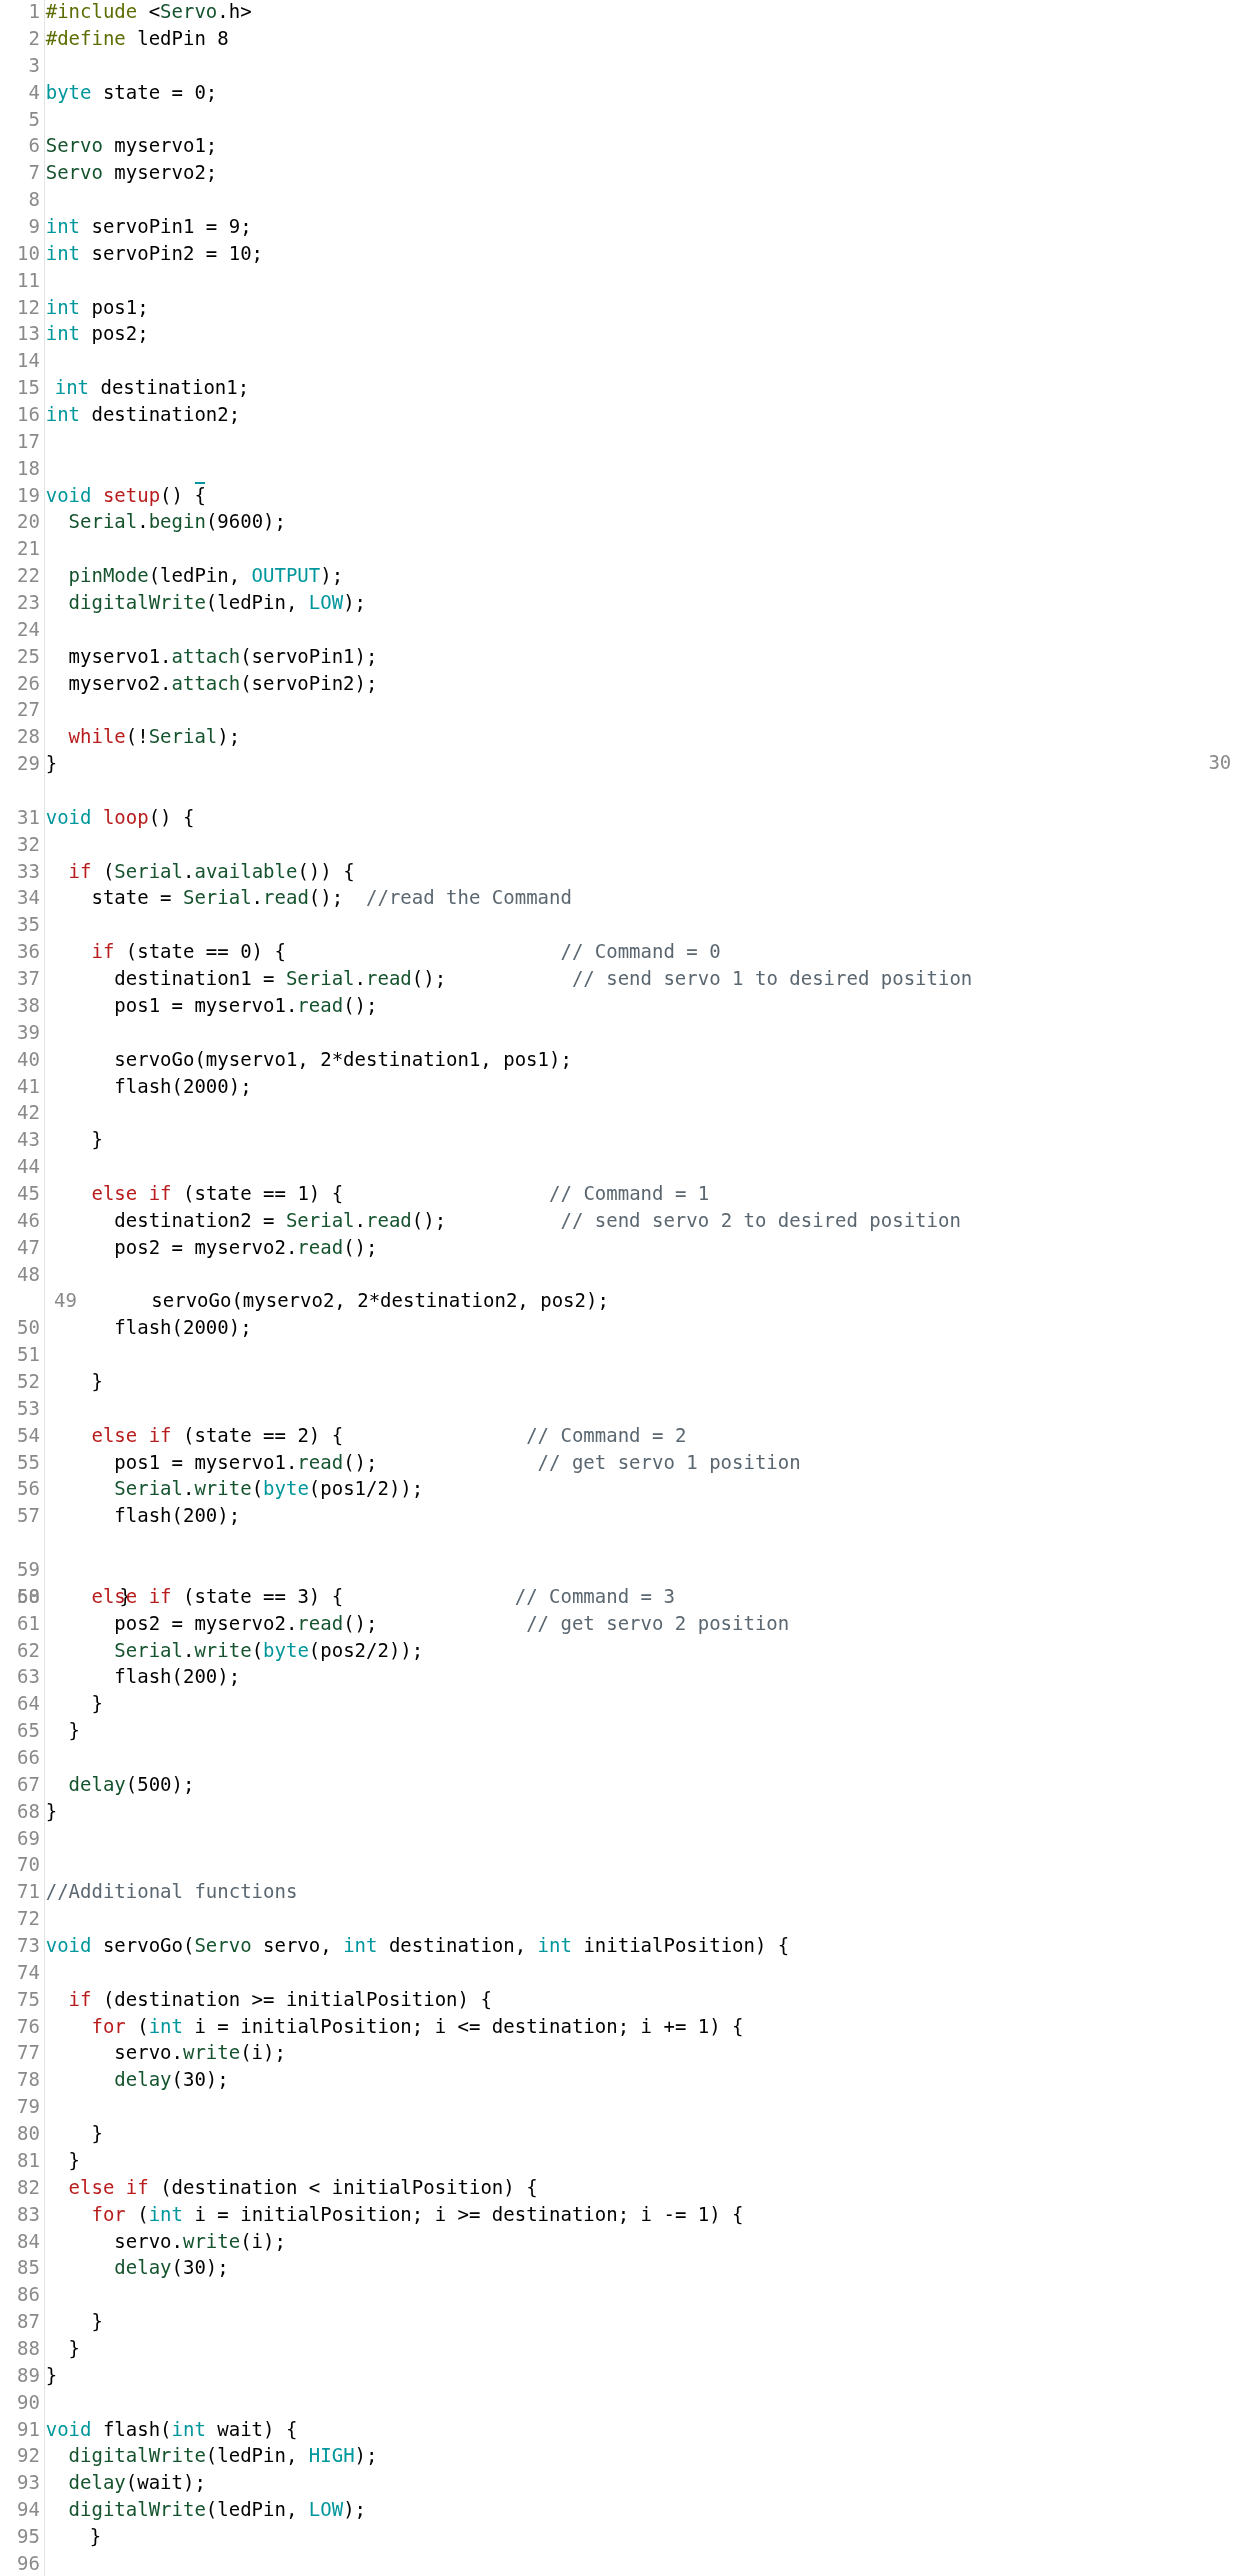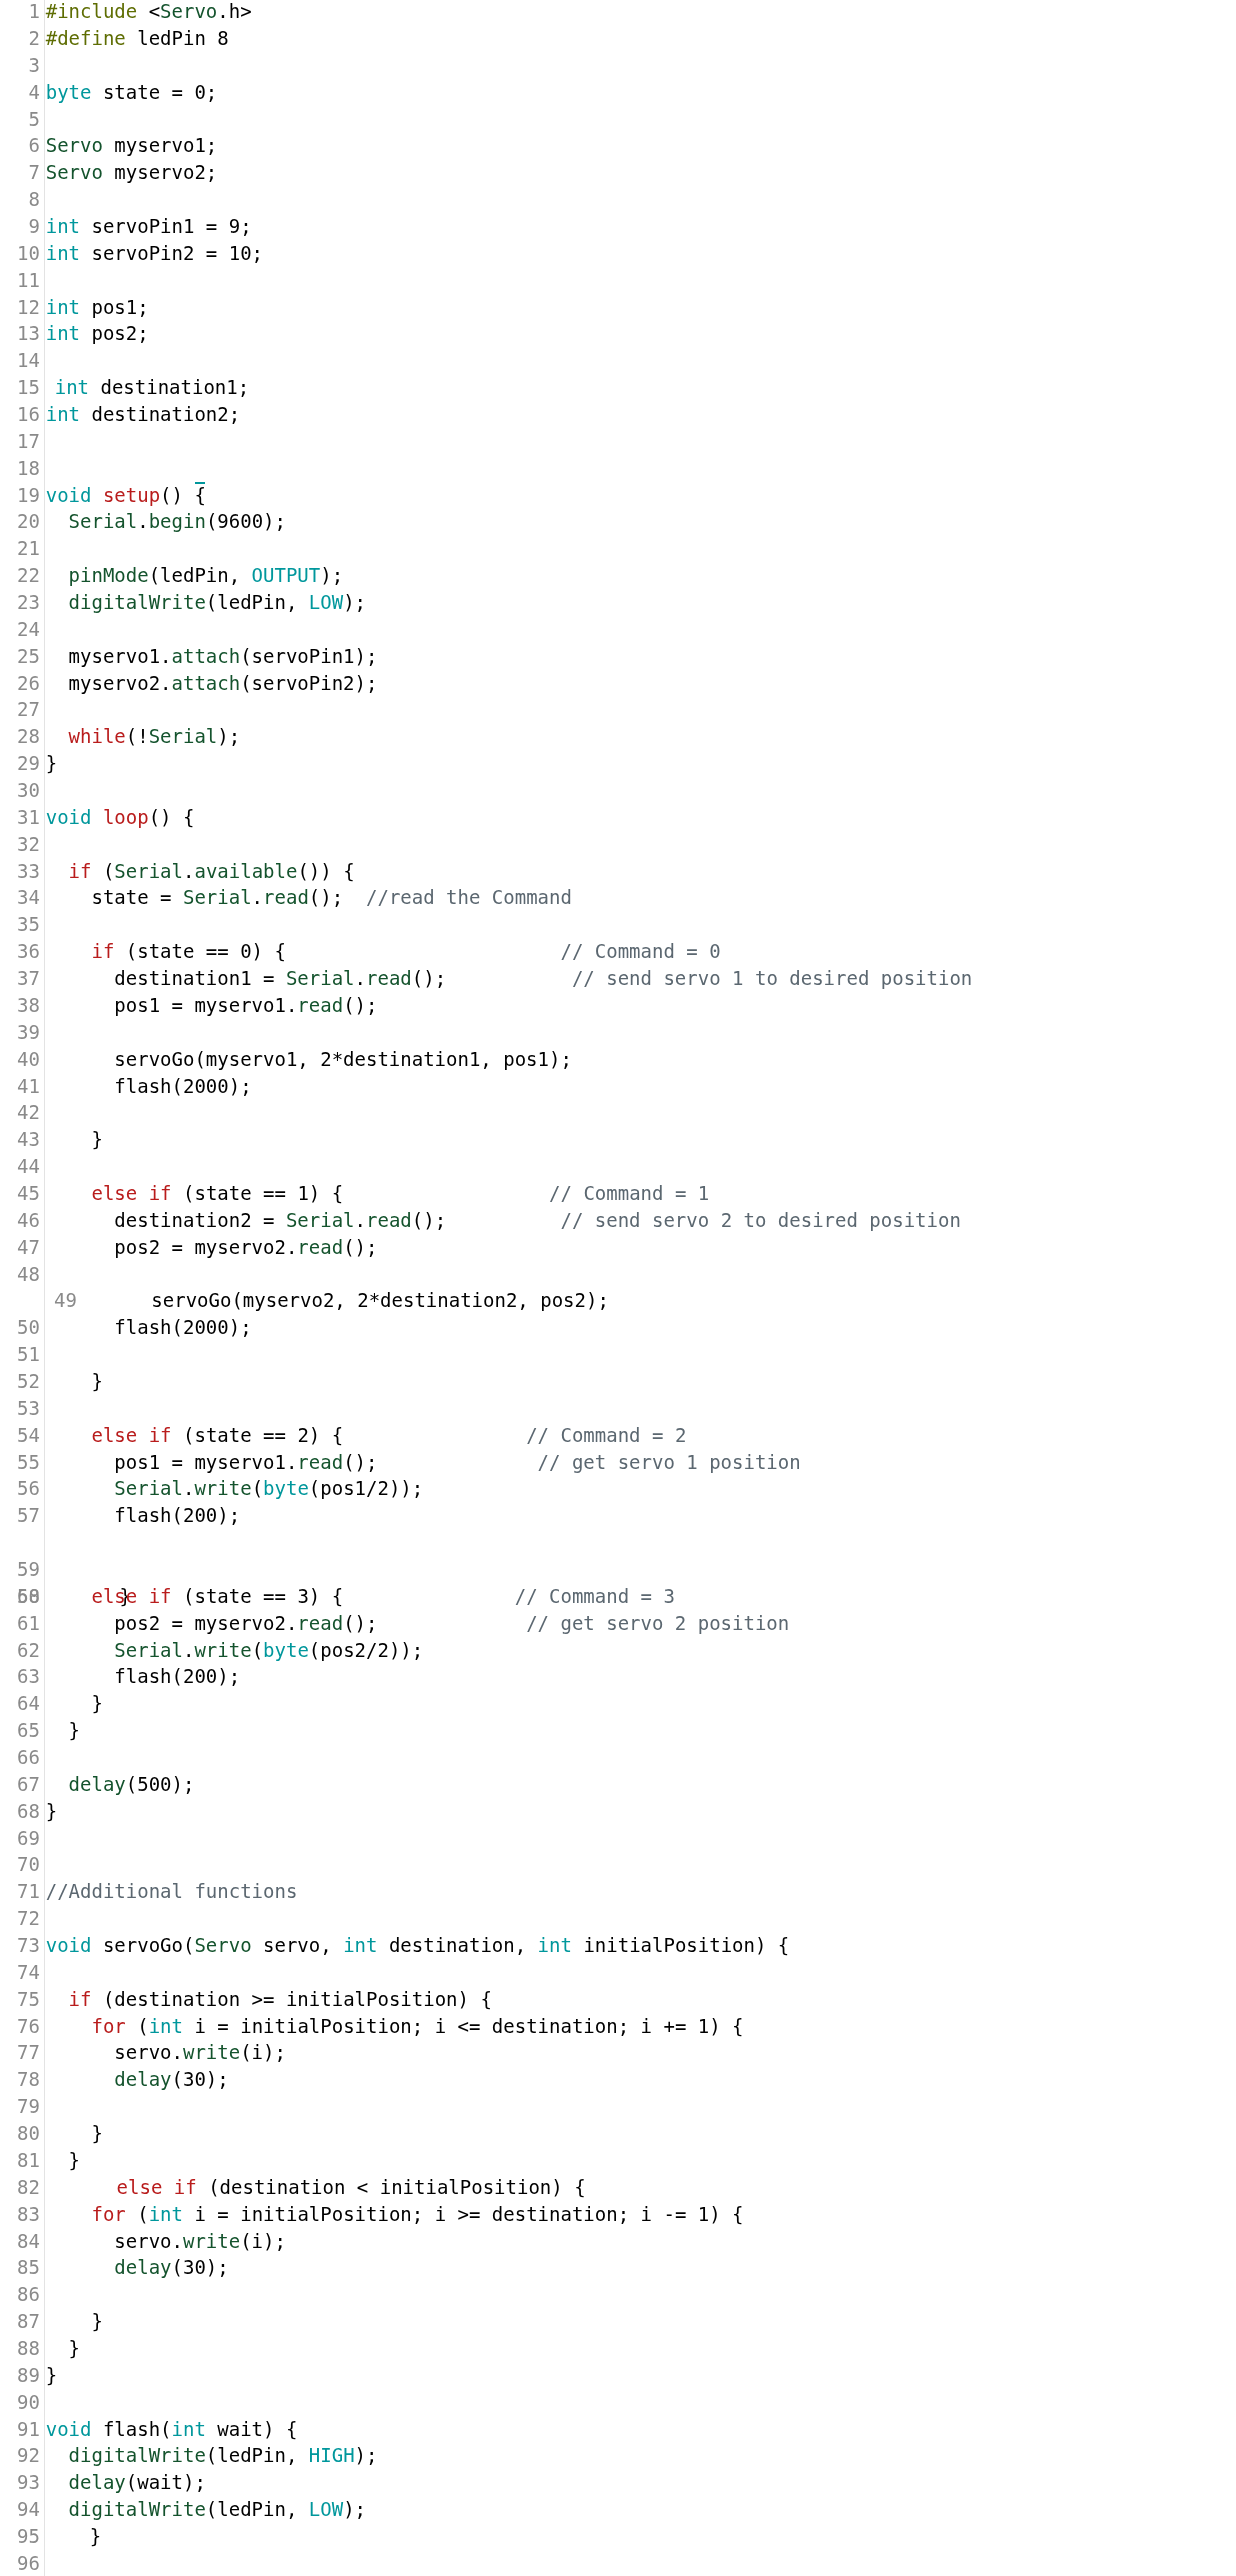--- a/index.html
+++ b/index.html
@@ -47,21 +47,21 @@
       <div class="line" style="top: 508px;"><span class="ln">20</span><span class="code"><span class="t-plain">  </span><span class="t-fn">Serial</span><span class="t-plain">.</span><span class="t-fn">begin</span><span class="t-plain">(9600);</span></span></div>
       <div class="line" style="top: 535px;"><span class="ln">21</span><span class="code"></span></div>
       <div class="line" style="top: 562px;"><span class="ln">22</span><span class="code"><span class="t-plain">  </span><span class="t-fn">pinMode</span><span class="t-plain">(ledPin, </span><span class="t-const">OUTPUT</span><span class="t-plain">);</span></span></div>
       <div class="line" style="top: 589px;"><span class="ln">23</span><span class="code"><span class="t-plain">  </span><span class="t-fn">digitalWrite</span><span class="t-plain">(ledPin, </span><span class="t-const">LOW</span><span class="t-plain">);</span></span></div>
       <div class="line" style="top: 616px;"><span class="ln">24</span><span class="code"></span></div>
       <div class="line" style="top: 643px;"><span class="ln">25</span><span class="code"><span class="t-plain">  myservo1.</span><span class="t-fn">attach</span><span class="t-plain">(servoPin1);</span></span></div>
       <div class="line" style="top: 670px;"><span class="ln">26</span><span class="code"><span class="t-plain">  myservo2.</span><span class="t-fn">attach</span><span class="t-plain">(servoPin2);</span></span></div>
       <div class="line" style="top: 696px;"><span class="ln">27</span><span class="code"></span></div>
       <div class="line" style="top: 723px;"><span class="ln">28</span><span class="code"><span class="t-plain">  </span><span class="t-kw">while</span><span class="t-plain">(!</span><span class="t-fn">Serial</span><span class="t-plain">);</span></span></div>
       <div class="line" style="top: 750px;"><span class="ln">29</span><span class="code"><span class="t-plain">}</span></span></div>
-      <div class="line" style="top: 777px;"><span class="ln">30</span><span class="code"></span></div>
+      <div class="line" style="top: 749px; justify-content: flex-end;"><span class="ln">30</span><span class="code"></span></div>
       <div class="line" style="top: 804px;"><span class="ln">31</span><span class="code"><span class="t-type">void</span><span class="t-plain"> </span><span class="t-kw">loop</span><span class="t-plain">() {</span></span></div>
       <div class="line" style="top: 831px;"><span class="ln">32</span><span class="code"></span></div>
       <div class="line" style="top: 858px;"><span class="ln">33</span><span class="code"><span class="t-plain">  </span><span class="t-kw">if</span><span class="t-plain"> (</span><span class="t-fn">Serial</span><span class="t-plain">.</span><span class="t-fn">available</span><span class="t-plain">()) {</span></span></div>
       <div class="line" style="top: 884px;"><span class="ln">34</span><span class="code"><span class="t-plain">    state = </span><span class="t-fn">Serial</span><span class="t-plain">.</span><span class="t-fn">read</span><span class="t-plain">();  </span><span class="t-com">//read the Command</span></span></div>
       <div class="line" style="top: 911px;"><span class="ln">35</span><span class="code"></span></div>
       <div class="line" style="top: 938px;"><span class="ln">36</span><span class="code"><span class="t-plain">    </span><span class="t-kw">if</span><span class="t-plain"> (state == 0) {                        </span><span class="t-com">// Command = 0</span></span></div>
       <div class="line" style="top: 965px;"><span class="ln">37</span><span class="code"><span class="t-plain">      destination1 = </span><span class="t-fn">Serial</span><span class="t-plain">.</span><span class="t-fn">read</span><span class="t-plain">();           </span><span class="t-com">// send servo 1 to desired position</span></span></div>
       <div class="line" style="top: 992px;"><span class="ln">38</span><span class="code"><span class="t-plain">      pos1 = myservo1.</span><span class="t-fn">read</span><span class="t-plain">();</span></span></div>
       <div class="line" style="top: 1019px;"><span class="ln">39</span><span class="code"></span></div>
       <div class="line" style="top: 1046px;"><span class="ln">40</span><span class="code"><span class="t-plain">      servoGo(myservo1, 2*destination1, pos1);</span></span></div>
@@ -99,21 +99,21 @@
       <div class="line" style="top: 1905px;"><span class="ln">72</span><span class="code"></span></div>
       <div class="line" style="top: 1932px;"><span class="ln">73</span><span class="code"><span class="t-type">void</span><span class="t-plain"> servoGo(</span><span class="t-fn">Servo</span><span class="t-plain"> servo, </span><span class="t-type">int</span><span class="t-plain"> destination, </span><span class="t-type">int</span><span class="t-plain"> initialPosition) {</span></span></div>
       <div class="line" style="top: 1959px;"><span class="ln">74</span><span class="code"></span></div>
       <div class="line" style="top: 1986px;"><span class="ln">75</span><span class="code"><span class="t-plain">  </span><span class="t-kw">if</span><span class="t-plain"> (destination &gt;= initialPosition) {</span></span></div>
       <div class="line" style="top: 2013px;"><span class="ln">76</span><span class="code"><span class="t-plain">    </span><span class="t-kw">for</span><span class="t-plain"> (</span><span class="t-type">int</span><span class="t-plain"> i = initialPosition; i &lt;= destination; i += 1) {</span></span></div>
       <div class="line" style="top: 2039px;"><span class="ln">77</span><span class="code"><span class="t-plain">      servo.</span><span class="t-fn">write</span><span class="t-plain">(i);</span></span></div>
       <div class="line" style="top: 2066px;"><span class="ln">78</span><span class="code"><span class="t-plain">      </span><span class="t-fn">delay</span><span class="t-plain">(30);</span></span></div>
       <div class="line" style="top: 2093px;"><span class="ln">79</span><span class="code"></span></div>
       <div class="line" style="top: 2120px;"><span class="ln">80</span><span class="code"><span class="t-plain">    }</span></span></div>
       <div class="line" style="top: 2147px;"><span class="ln">81</span><span class="code"><span class="t-plain">  }</span></span></div>
-      <div class="line" style="top: 2174px; gap: 48px;"><span class="ln">82</span><span class="code"><span class="t-plain">  </span><span class="t-kw">else</span><span class="t-plain"> </span><span class="t-kw">if</span><span class="t-plain"> (destination &lt; initialPosition) {</span></span></div>
+      <div class="line" style="top: 2174px;"><span class="ln">82</span><span class="code"><span class="t-plain">  </span><span class="t-kw">else</span><span class="t-plain"> </span><span class="t-kw">if</span><span class="t-plain"> (destination &lt; initialPosition) {</span></span></div>
       <div class="line" style="top: 2201px;"><span class="ln">83</span><span class="code"><span class="t-plain">    </span><span class="t-kw">for</span><span class="t-plain"> (</span><span class="t-type">int</span><span class="t-plain"> i = initialPosition; i &gt;= destination; i -= 1) {</span></span></div>
       <div class="line" style="top: 2228px;"><span class="ln">84</span><span class="code"><span class="t-plain">      servo.</span><span class="t-fn">write</span><span class="t-plain">(i);</span></span></div>
       <div class="line" style="top: 2254px;"><span class="ln">85</span><span class="code"><span class="t-plain">      </span><span class="t-fn">delay</span><span class="t-plain">(30);</span></span></div>
       <div class="line" style="top: 2281px;"><span class="ln">86</span><span class="code"></span></div>
       <div class="line" style="top: 2308px;"><span class="ln">87</span><span class="code"><span class="t-plain">    }</span></span></div>
       <div class="line" style="top: 2335px;"><span class="ln">88</span><span class="code"><span class="t-plain">  }</span></span></div>
       <div class="line" style="top: 2362px;"><span class="ln">89</span><span class="code"><span class="t-plain">}</span></span></div>
       <div class="line" style="top: 2389px;"><span class="ln">90</span><span class="code"></span></div>
       <div class="line" style="top: 2416px;"><span class="ln">91</span><span class="code"><span class="t-type">void</span><span class="t-plain"> flash(</span><span class="t-type">int</span><span class="t-plain"> wait) {</span></span></div>
       <div class="line" style="top: 2442px;"><span class="ln">92</span><span class="code"><span class="t-plain">  </span><span class="t-fn">digitalWrite</span><span class="t-plain">(ledPin, </span><span class="t-const">HIGH</span><span class="t-plain">);</span></span></div>

